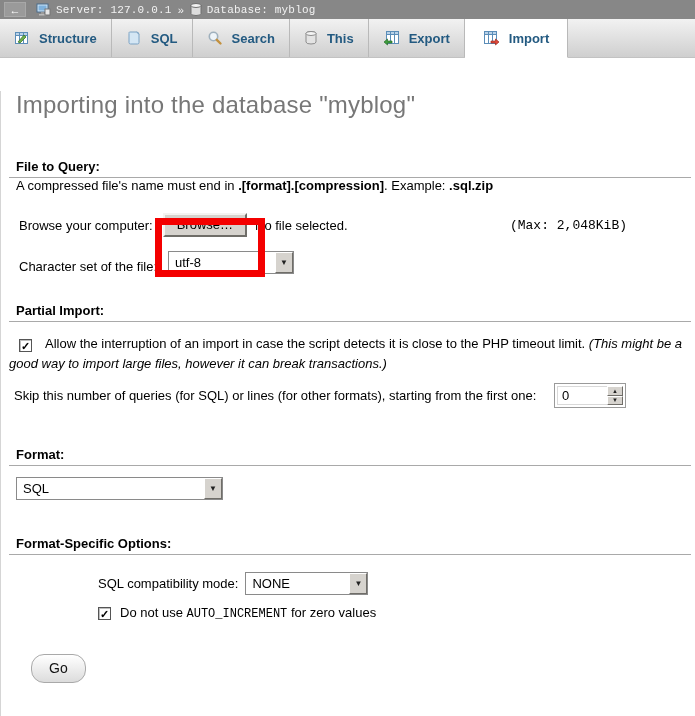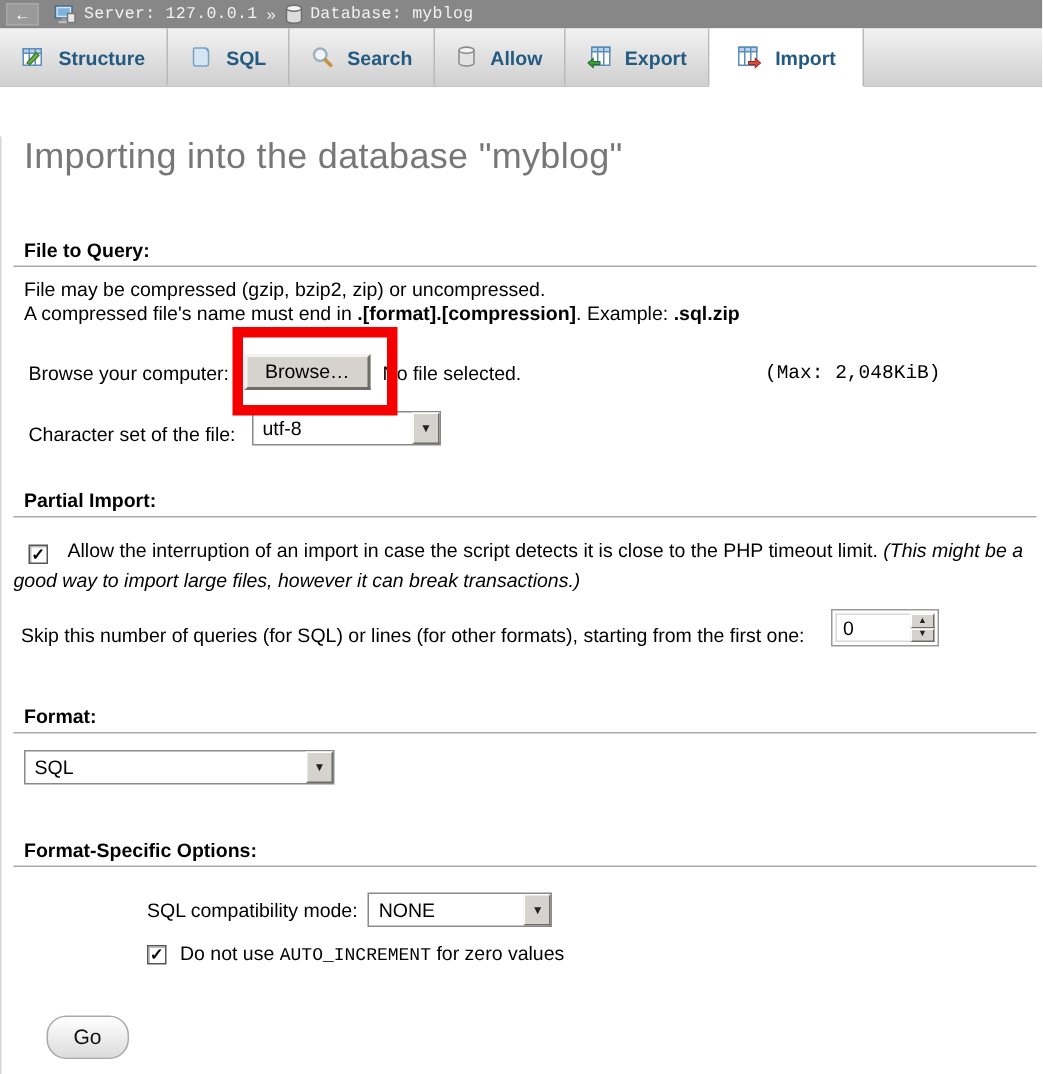--- a/index.html
+++ b/index.html
@@ -60,21 +60,21 @@
 
   
   .cb { display:inline-block; width:13px; height:13px; background:#fff; border:1px solid #555;
         box-shadow:inset 1px 1px 0 #bdbdbd; font-size:11px; line-height:12px; text-align:center;
         color:#000; font-weight:bold; cursor:pointer; flex:none; }
 
   .allow-para { margin:12px 8px 0 8px; line-height:20px; width:681px; }
   .allow-para .cb { vertical-align:-2px; margin:0 13px 0 10px; }
   .note-italic { font-style:italic; }
 
-  .skip-row { display:flex; align-items:flex-end; justify-content:space-between; margin:9px 0 0 13px; width:612px; }
+  .skip-row { display:flex; align-items:center; justify-content:space-between; margin:9px 0 0 13px; width:612px; }
   .spinner { display:flex; align-items:stretch; border:1px solid #9a9a9a; background:#fff; height:25px; width:72px; padding:2px; }
   .spinner .num { flex:1; display:flex; align-items:center; padding-left:4px; border:1px solid #d9d9d9; border-right:none; }
   .spinner .spins { width:16px; display:flex; flex-direction:column; }
   .spinner .sbtn { flex:1; background:#d6d3ce; border-top:1px solid #fff; border-left:1px solid #fff;
                    border-right:1px solid #6f6d68; border-bottom:1px solid #6f6d68;
                    font-size:6px; line-height:6px; display:flex; align-items:center; justify-content:center; color:#222; cursor:pointer; }
 
   .compat-row { display:flex; align-items:center; margin:17px 0 0 97px; }
   .compat-row .lbl { margin-right:7px; }
   .zero-row { display:flex; align-items:center; margin:10px 0 0 97px; }
@@ -149,21 +149,21 @@
       </span>
       <span>Search</span>
     </div>
     <div class="tab">
       <span class="ticon">
         <svg width="14" height="16" viewBox="0 0 14 16">
             <path d="M2 3.5 A5 2 0 0 1 12 3.5 L12 12 A5 2 0 0 1 2 12 Z" fill="#e3e3e3" stroke="#8b8b8b"></path>
             <ellipse cx="7" cy="3.5" rx="5" ry="2" fill="#f4f4f4" stroke="#8b8b8b"></ellipse>
           </svg>
       </span>
-      <span>Allow</span>
+      <span>This</span>
     </div>
     <div class="tab">
       <span class="ticon">
         <svg width="17" height="16" viewBox="0 0 17 16">
             <rect x="3.5" y="1.5" width="12" height="12" fill="#fff" stroke="#5b8db8"></rect>
             <rect x="3.5" y="1.5" width="12" height="3" fill="#b9d2e8" stroke="#5b8db8"></rect>
             <line x1="7.5" y1="1.5" x2="7.5" y2="13.5" stroke="#5b8db8"></line>
             <line x1="11.5" y1="1.5" x2="11.5" y2="13.5" stroke="#5b8db8"></line>
             <path d="M9 11 L4.5 11 L4.5 9 L1 12 L4.5 15 L4.5 13 L9 13 Z" fill="#3f9e3f" stroke="#2a6e2a" stroke-width="0.7"></path>
           </svg>
@@ -183,21 +183,20 @@
       <span>Import</span>
     </div>
   </div>
 
   <div class="content">
 
     <h1 class="title">Importing into the database "myblog"</h1>
 
     
     <div class="legend leg1">File to Query:</div>
-    <p class="para p-first">File may be compressed (gzip, bzip2, zip) or uncompressed.</p>
     <p class="para"><span>A compressed file's name must end in </span><span class="bold">.[format].[compression]</span><span>. Example: </span><span class="bold">.sql.zip</span></p>
 
     <div class="browse-row">
       <span class="browse-label">Browse your computer:</span>
       <button class="btn-classic">Browse…</button>
       <span class="nofile">No file selected.</span>
       <span class="maxnote">(Max: 2,048KiB)</span>
     </div>
 
     <div class="charset-row">

